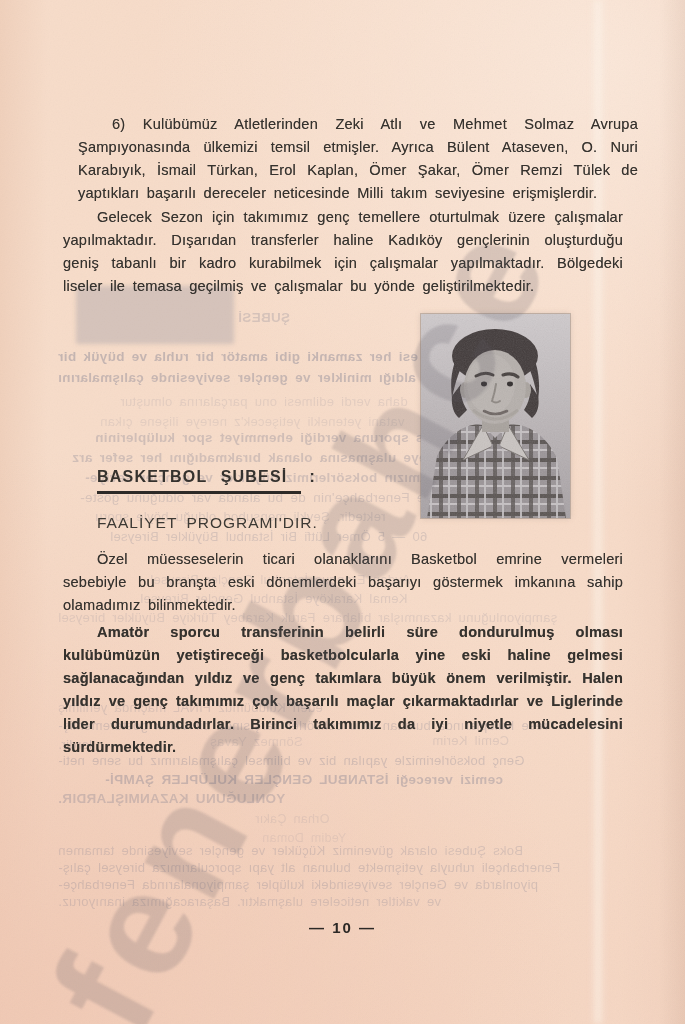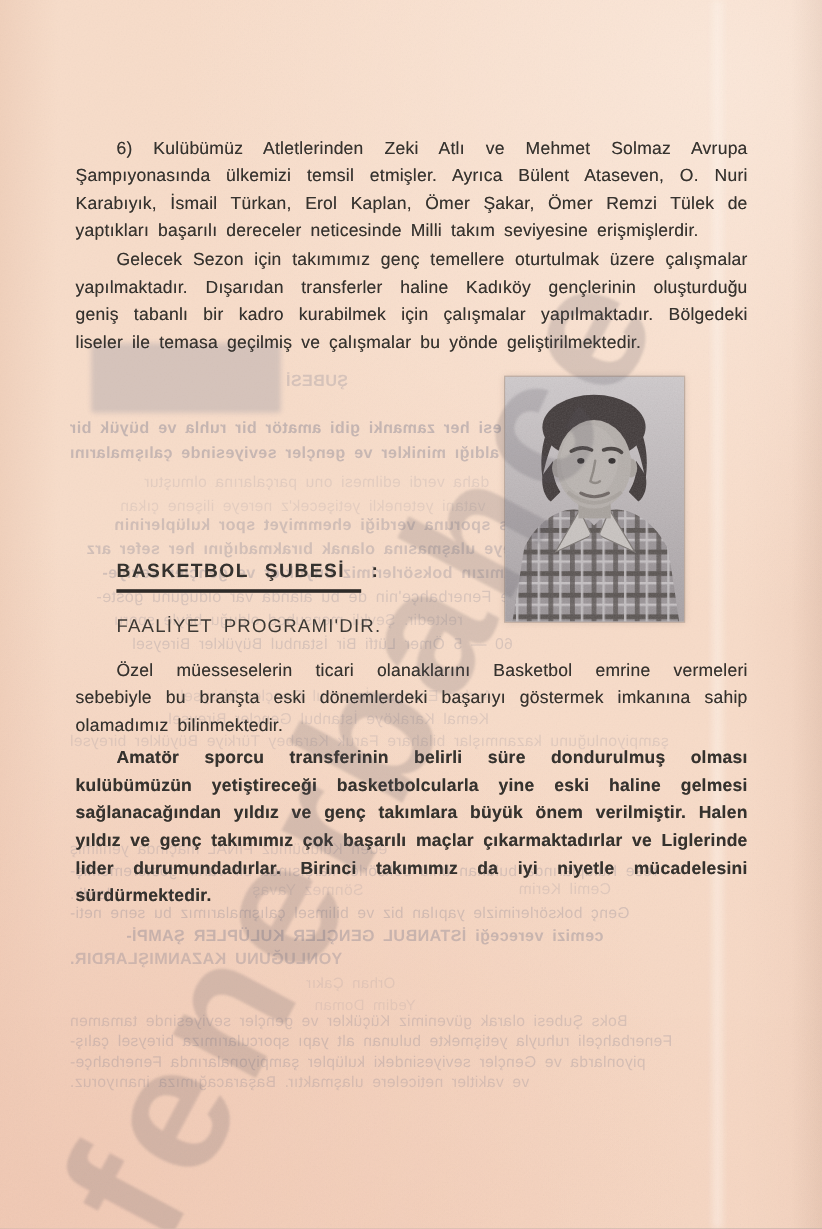--- a/index.html
+++ b/index.html
@@ -50,21 +50,21 @@
   
   .print{position:absolute;z-index:3;color:#35322e;}
   p.body-par{
     margin:0;text-align:justify;
     font-size:14.6px;line-height:23px;
     word-spacing:.22em;letter-spacing:.2px;
     text-indent:34px;
     color:#35322e;
     text-shadow:0 0 .4px rgba(53,50,46,.55);
   }
-  .par1{left:63px;top:113px;width:560px;}
+  .par1{left:78px;top:113px;width:560px;}
   .par2{left:63px;top:206px;width:560px;}
   .par3{left:63px;top:548px;width:560px;}
   .par4{left:63px;top:621px;width:560px;font-weight:bold;}
 
   .heading{left:97px;top:468px;font-size:16px;font-weight:700;letter-spacing:1.2px;word-spacing:8px;}
   .heading-text{border-bottom:3px solid #2d2a27;padding-bottom:6px;padding-right:14px;}
   .heading-colon{margin-left:8px;font-weight:700;}
   .subheading{left:97px;top:514px;font-size:15.5px;letter-spacing:1px;word-spacing:4px;color:#3c3934;}
 
   .photo{
@@ -182,20 +182,21 @@
       <path d="M63,97 q11,6 23,0" stroke="#6d6562" stroke-width="2.6" fill="none" stroke-linecap="round"></path>
 
       <path d="M52,96 q22,18 45,0" stroke="#9d9792" stroke-width="3" fill="none" opacity="0.5"></path>
 
       <rect width="149" height="204" filter="url(#grain)" opacity="0.16"></rect>
     </svg>
   </div>
 
   <div class="watermark">fenerbahce</div>
 
+  <div class="print page-number">— 10 —</div>
 
   <svg class="noise" width="685" height="1024" xmlns="http://www.w3.org/2000/svg">
     <filter id="paperNoise">
       <feTurbulence type="fractalNoise" baseFrequency="0.75" numOctaves="2" stitchTiles="stitch"></feTurbulence>
       <feColorMatrix type="saturate" values="0"></feColorMatrix>
     </filter>
     <rect width="685" height="1024" filter="url(#paperNoise)"></rect>
   </svg>
 
 </div>

